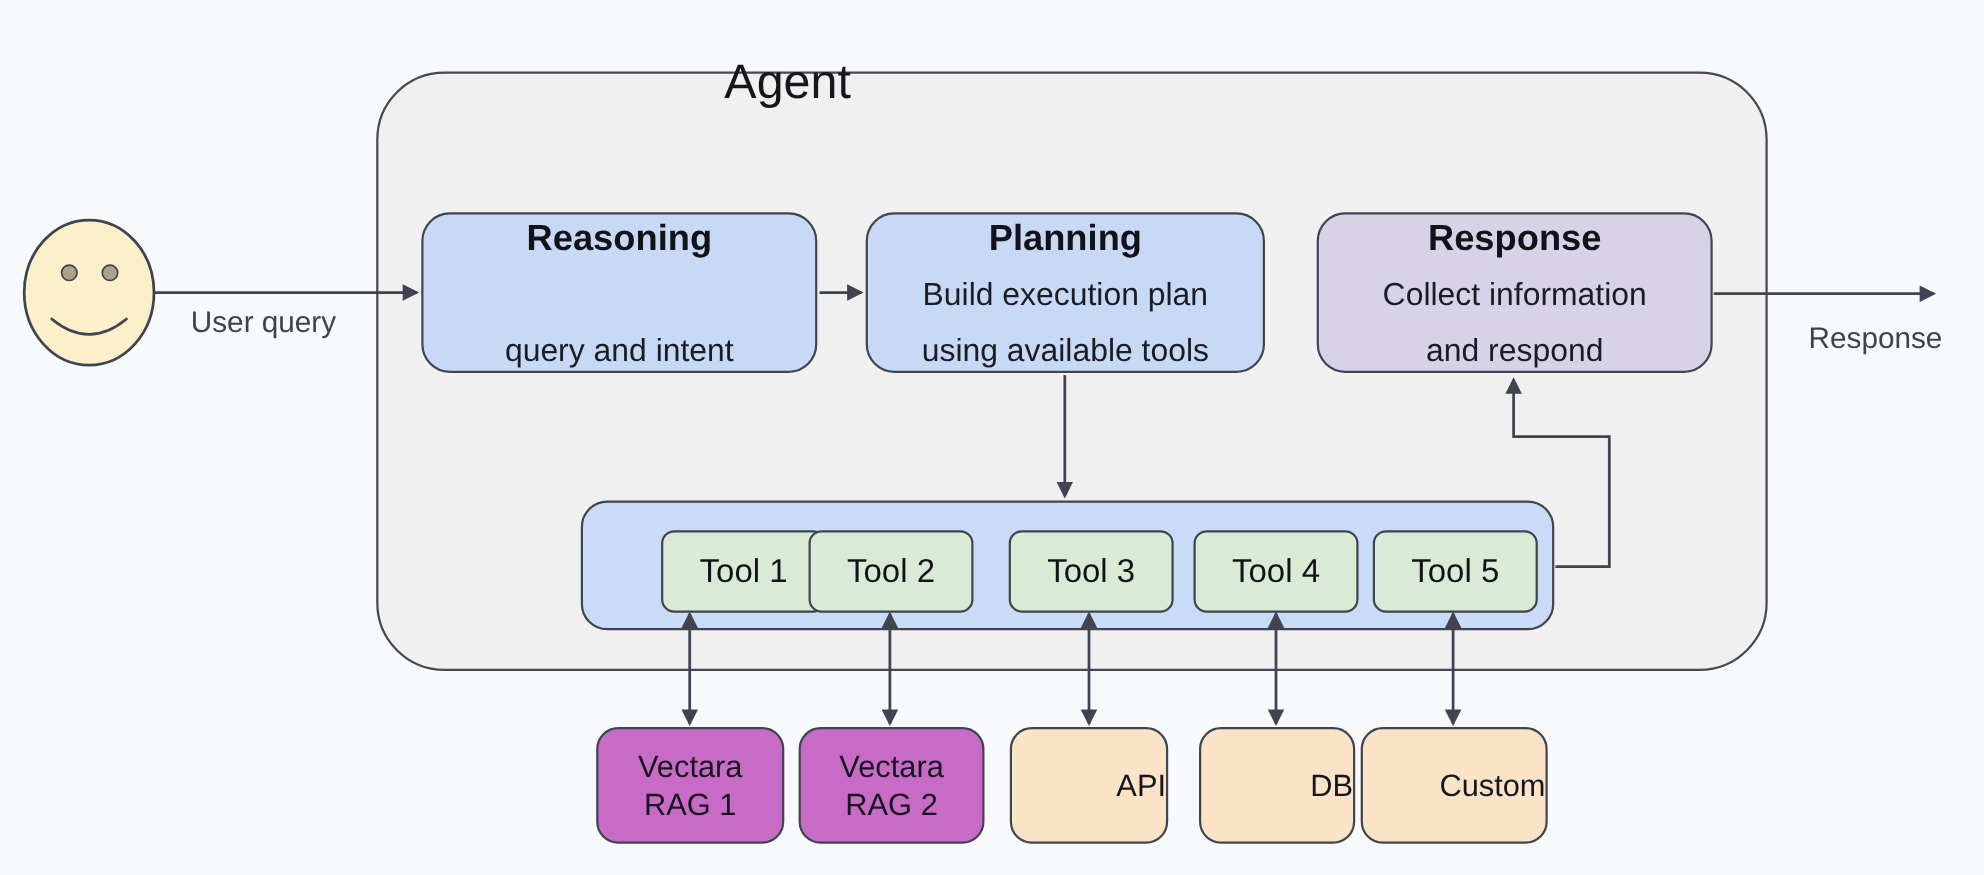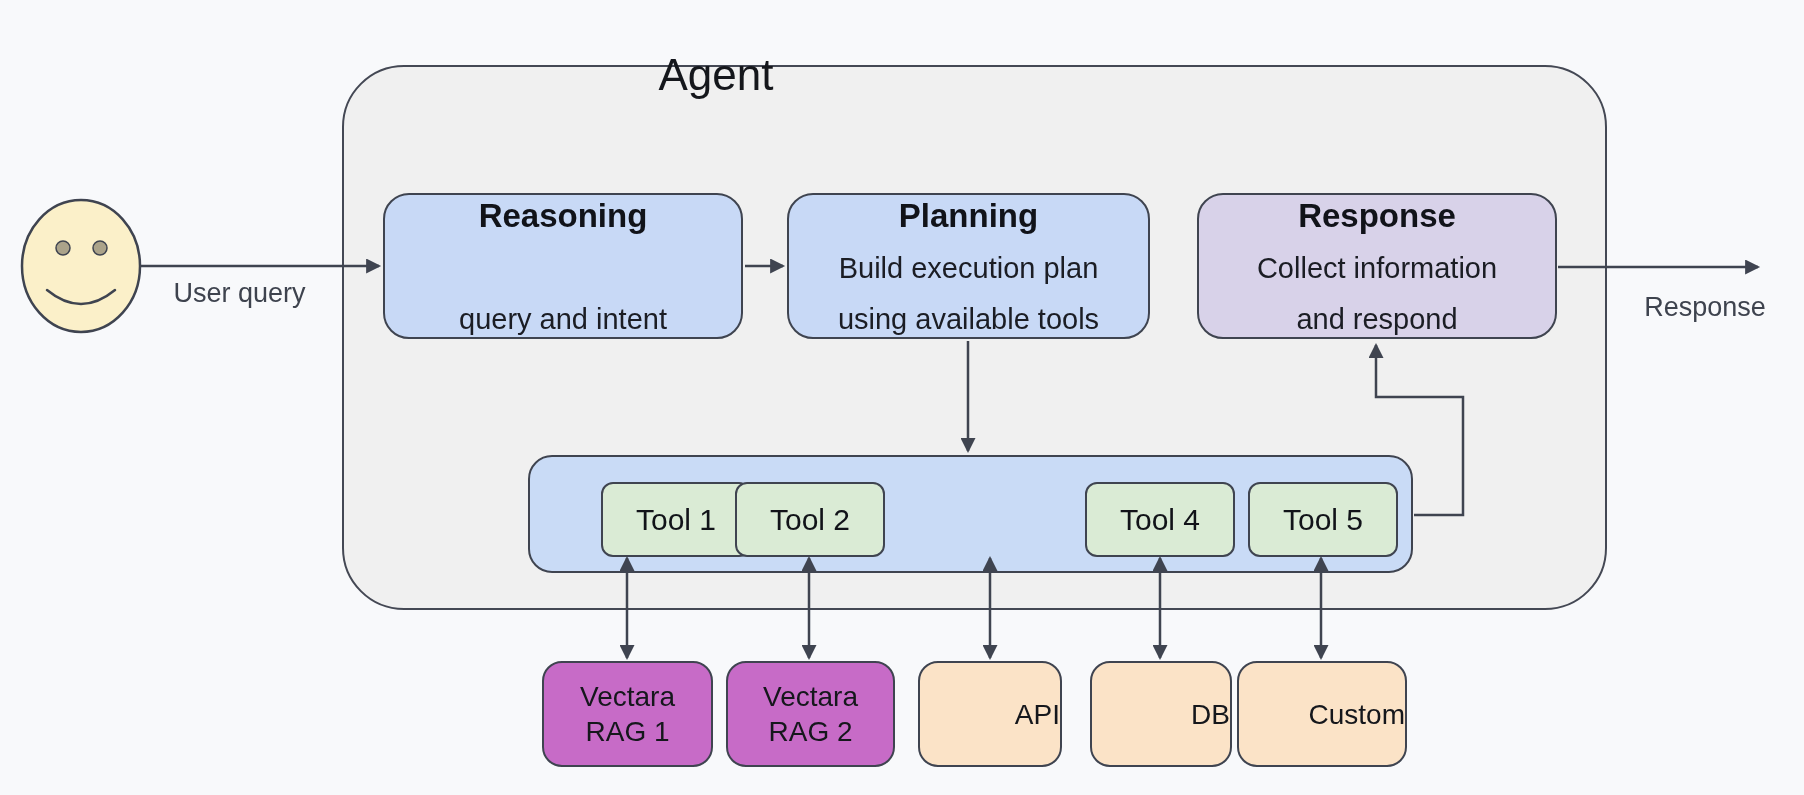--- a/index.html
+++ b/index.html
@@ -100,20 +100,21 @@
 
   <div class="stage lavender" id="stage-response">
     <div class="stage-title">Response</div>
     <div class="stage-line">Collect information</div>
     <div class="stage-line">and respond</div>
   </div>
 
   <div class="tools">
     <div class="tool" id="tool-1">Tool 1</div>
     <div class="tool" id="tool-2">Tool 2</div>
+    <div class="tool" id="tool-3">Tool 3</div>
     <div class="tool" id="tool-4">Tool 4</div>
     <div class="tool" id="tool-5">Tool 5</div>
   </div>
 
   <div class="resource magenta" id="res-rag1">
     <div>Vectara</div>
     <div>RAG 1</div>
   </div>
   <div class="resource magenta" id="res-rag2">
     <div>Vectara</div>

